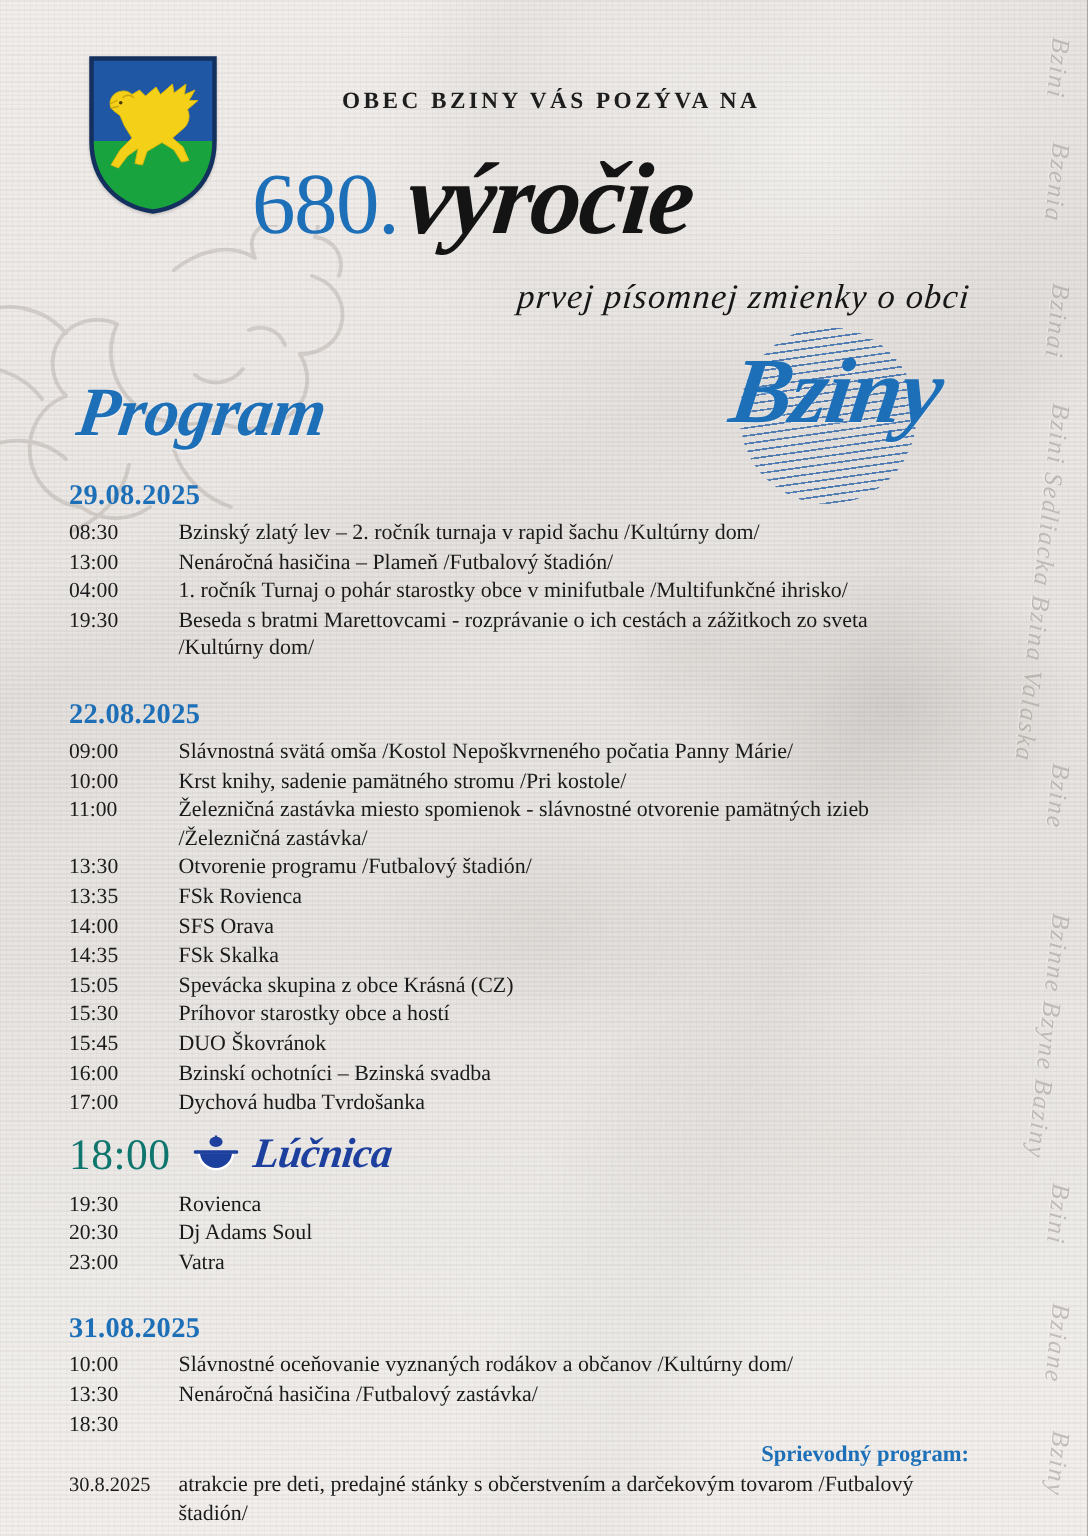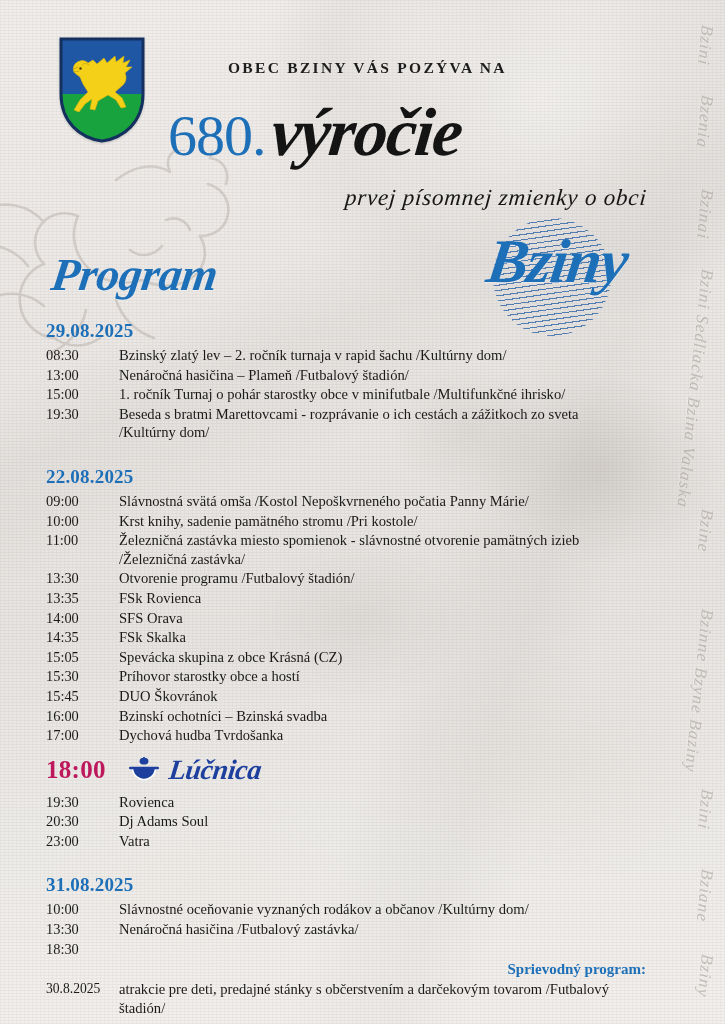--- a/index.html
+++ b/index.html
@@ -273,23 +273,23 @@
   
   .row-feature {
     display: flex;
     align-items: center;
     gap: 10px;
     margin: 9px 0 7px 0;
   }
   .row-feature .time {
     flex: 0 0 auto;
     width: 73px;
-    font-size: 25px;
-    font-weight: 700;
-    color: #be185d;
+    font-size: 29px;
+    font-weight: 400;
+    color: #0f766e;
     letter-spacing: 0.3px;
   }
   .lucnica-mark {
     width: 30px;
     height: 26px;
     flex: 0 0 auto;
   }
   .lucnica-word {
     font-family: "Liberation Serif", "DejaVu Serif", serif;
     font-style: italic;
@@ -396,21 +396,21 @@
       <div class="day-head">29.08.2025</div>
       <div class="row">
         <span class="time">08:30</span>
         <span class="desc">Bzinský zlatý lev – 2. ročník turnaja v rapid šachu /Kultúrny dom/</span>
       </div>
       <div class="row">
         <span class="time">13:00</span>
         <span class="desc">Nenáročná hasičina – Plameň /Futbalový štadión/</span>
       </div>
       <div class="row">
-        <span class="time">15:00</span>
+        <span class="time">04:00</span>
         <span class="desc">1. ročník Turnaj o pohár starostky obce v minifutbale /Multifunkčné ihrisko/</span>
       </div>
       <div class="row">
         <span class="time">19:30</span>
         <span class="desc">
           <span>Beseda s bratmi Marettovcami - rozprávanie o ich cestách a zážitkoch zo sveta</span>
           <span class="cont">/Kultúrny dom/</span>
         </span>
       </div>
     </div>

